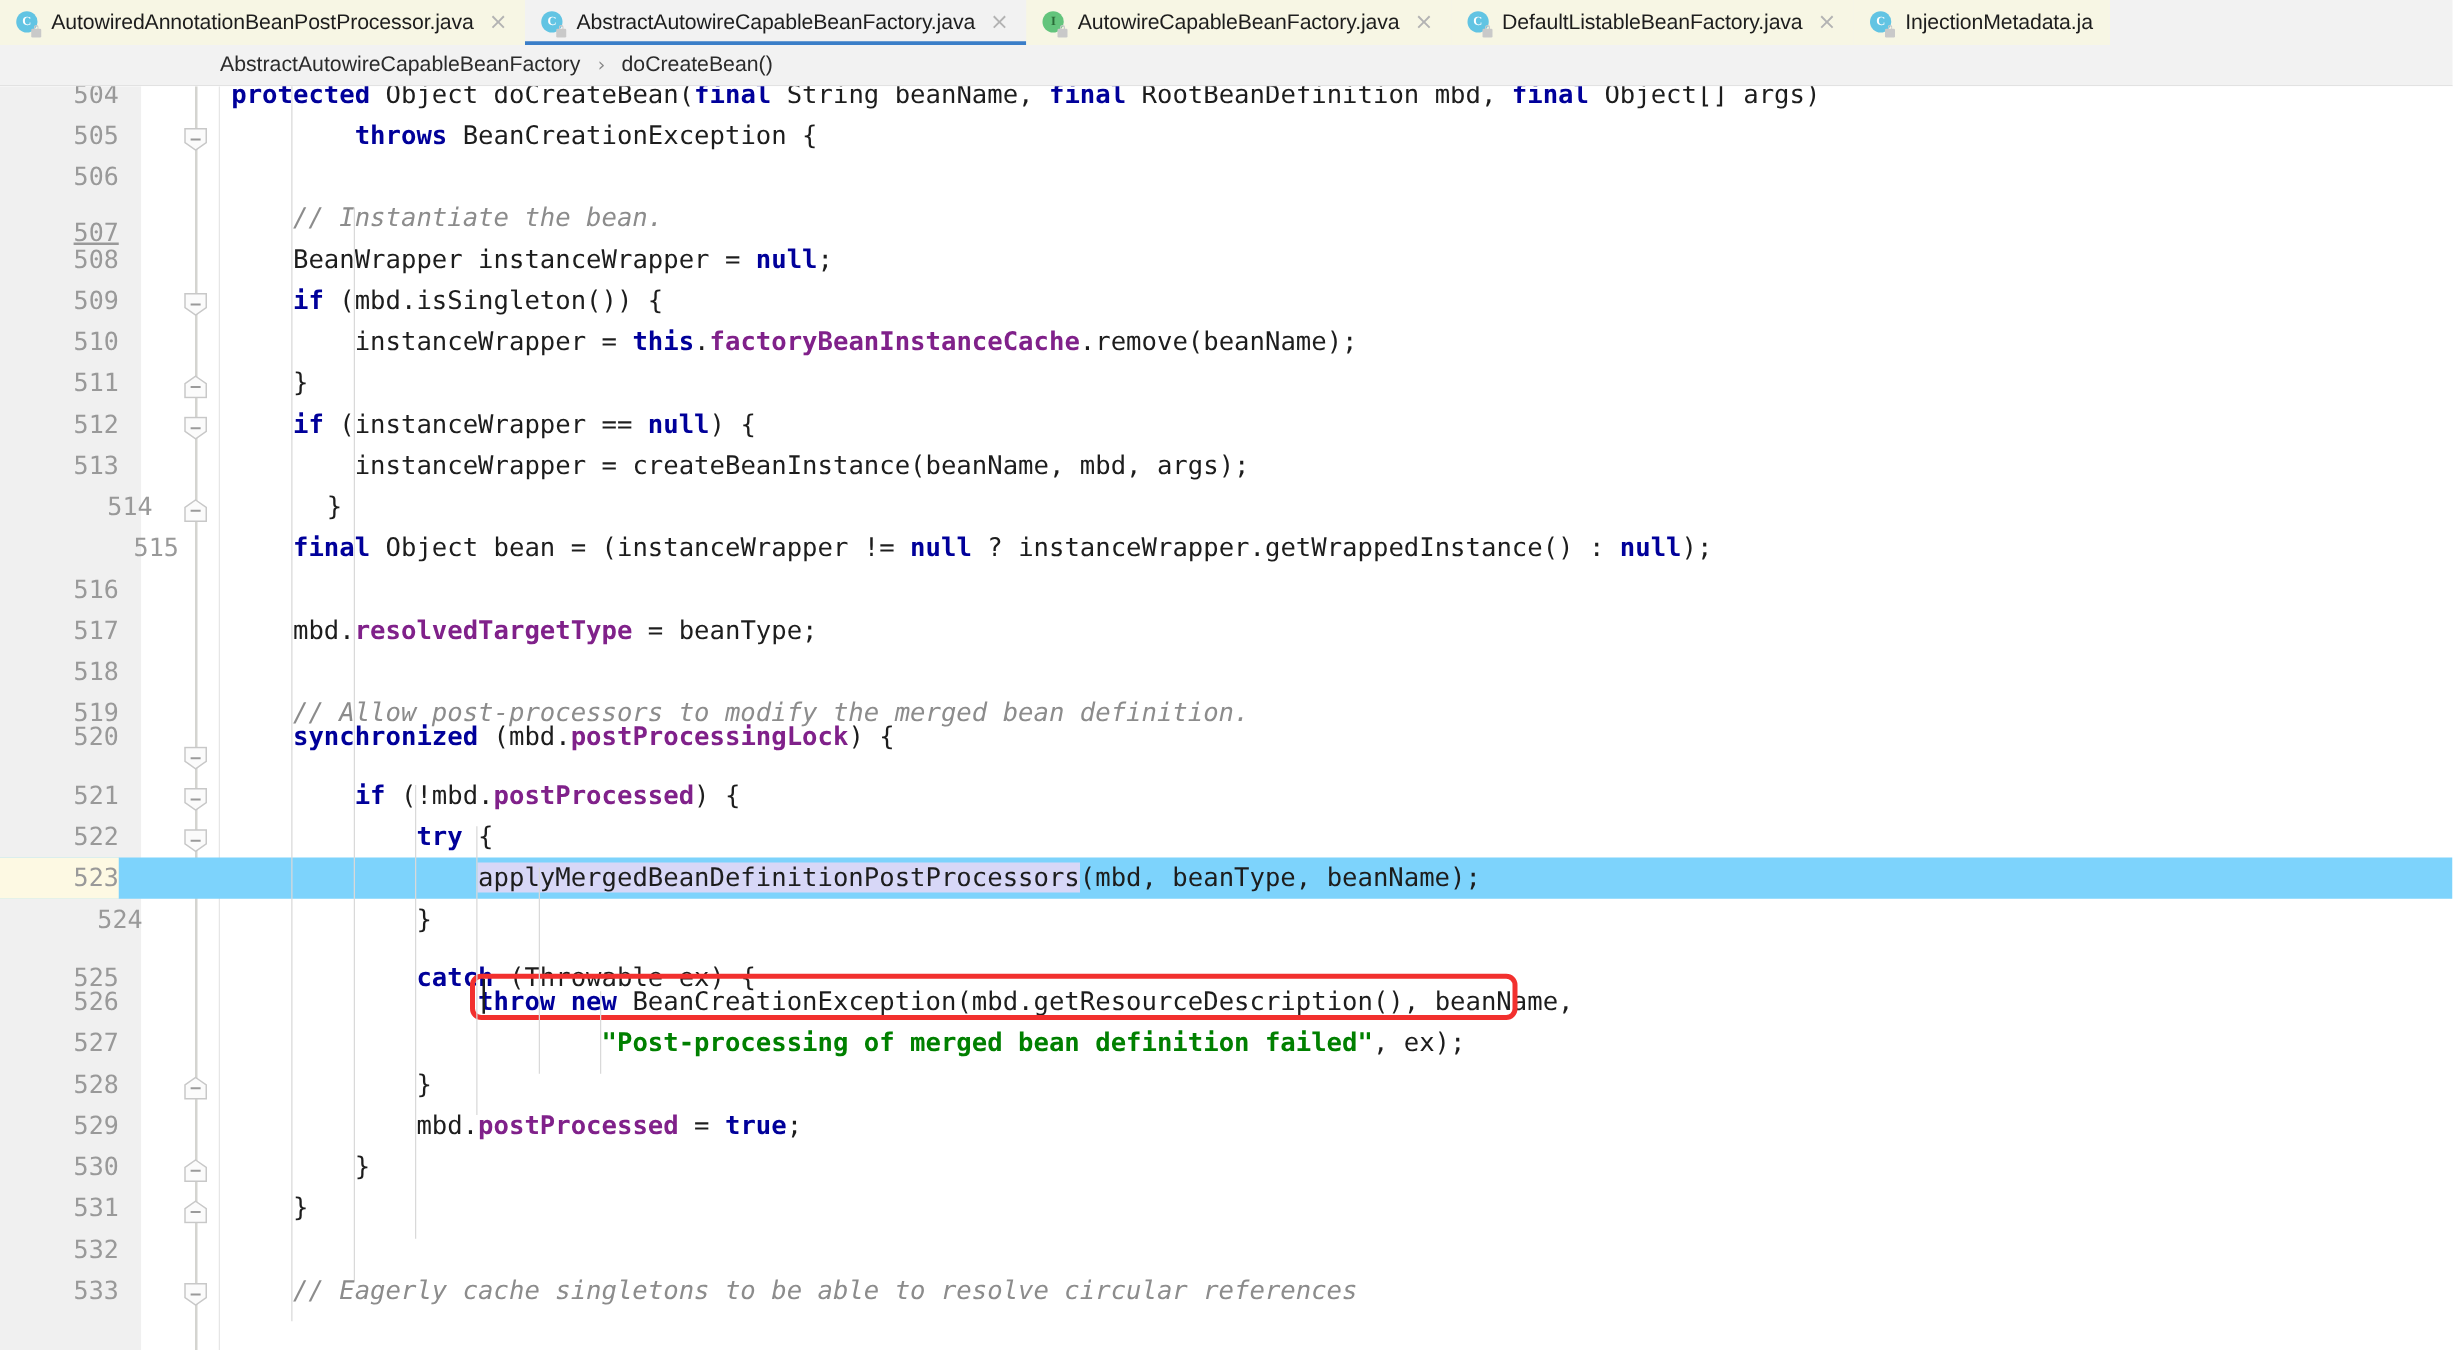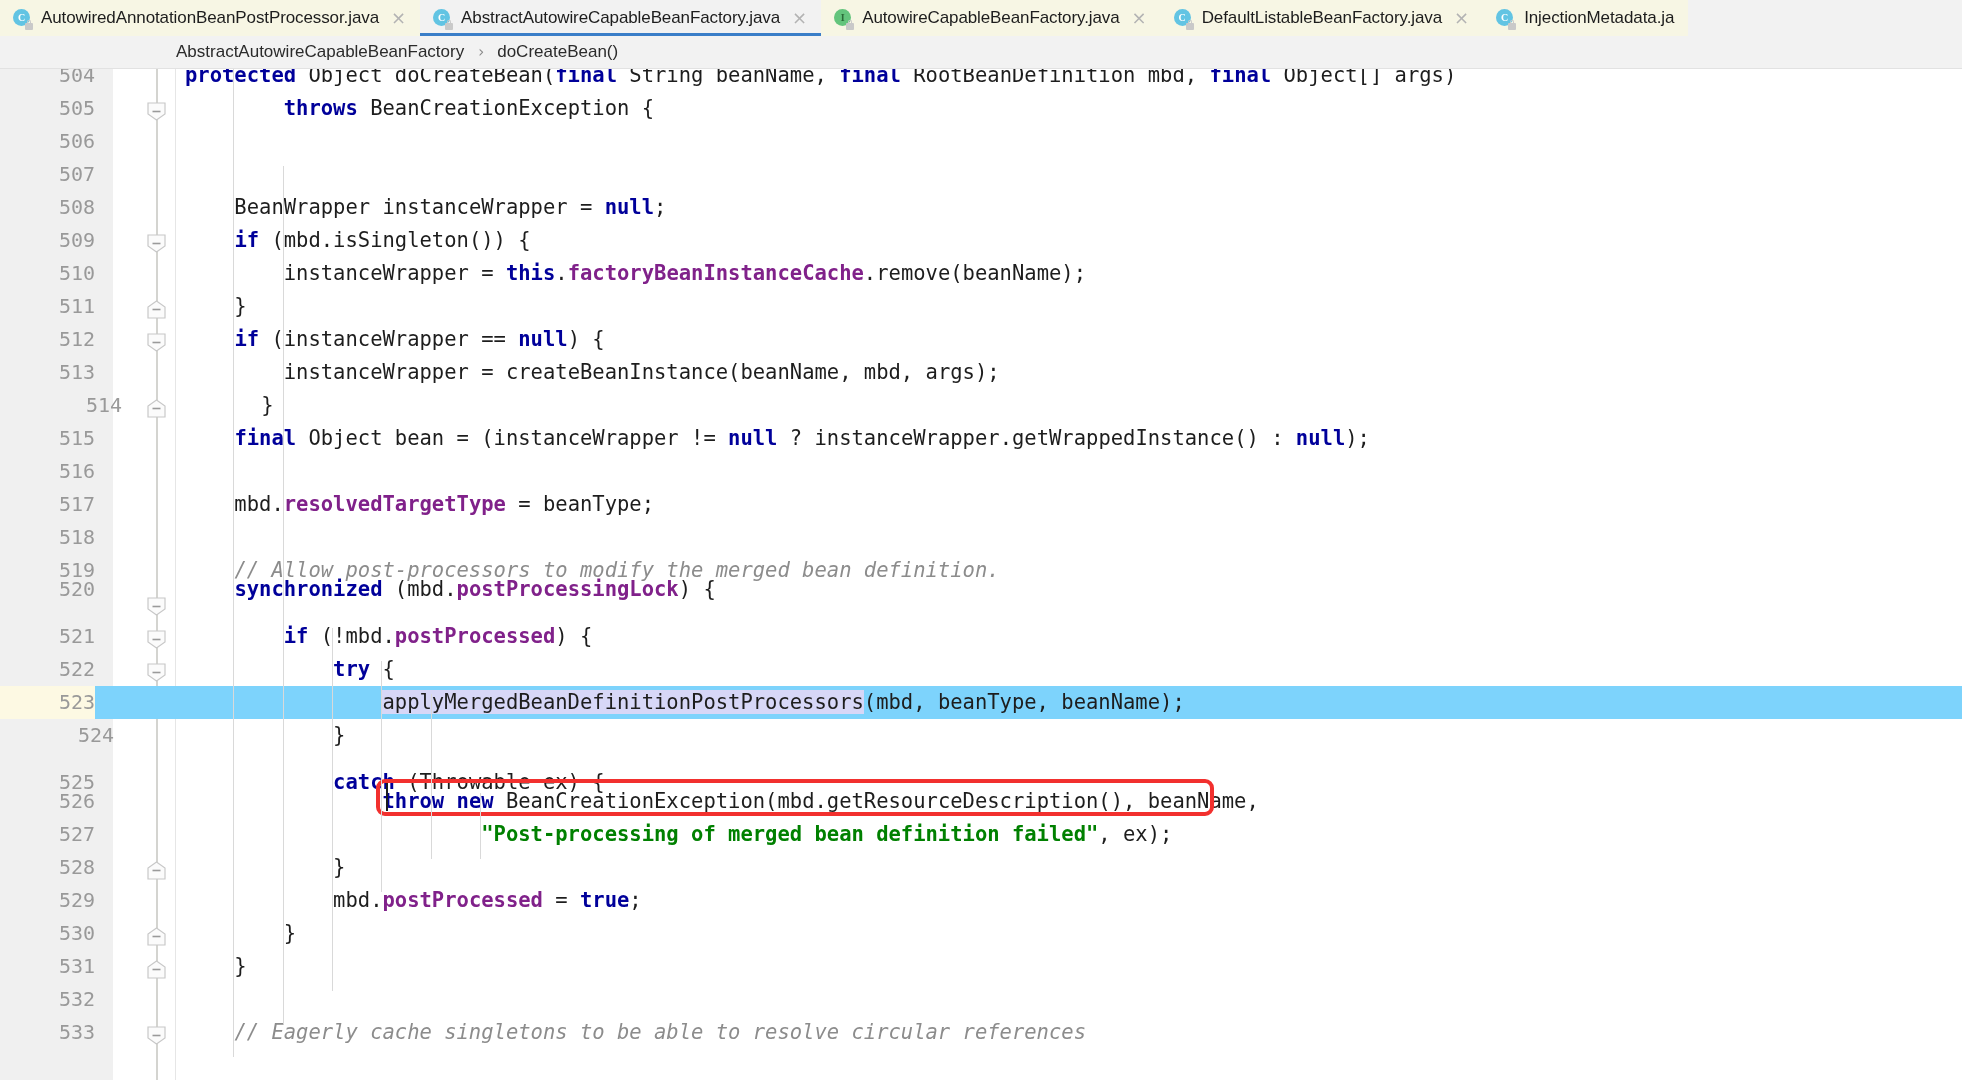--- a/index.html
+++ b/index.html
@@ -260,21 +260,22 @@
       </div>
       <div class="row" style="top: 23px;">
         <div class="ln" style="top: 0px;">505</div>
         <div class="code">        <span class="kw">throws</span> BeanCreationException {</div>
       </div>
       <div class="row" style="top: 56px;">
         <div class="ln" style="top: 0px;">506</div>
         <div class="code"></div>
       </div>
       <div class="row" style="top: 89px;">
-        <div class="ln" style="top: 0px;">507</div>
+        <div class="ln" style="top: 12px; text-decoration: underline;">507</div>
+        <div class="code"><span class="ws">    </span><span class="cmt">// Instantiate the bean.</span></div>
       </div>
       <div class="row" style="top: 122px;">
         <div class="ln" style="top: 0px;">508</div>
         <div class="code">    BeanWrapper <span class="lv">instanceWrapper</span> = <span class="kw">null</span>;</div>
       </div>
       <div class="row" style="top: 155px;">
         <div class="ln" style="top: 0px;">509</div>
         <div class="code">    <span class="kw">if</span> (mbd.isSingleton()) {</div>
       </div>
       <div class="row" style="top: 188px;">
@@ -291,21 +292,21 @@
       </div>
       <div class="row" style="top: 287px;">
         <div class="ln" style="top: 0px;">513</div>
         <div class="code">        <span class="lv">instanceWrapper</span> = createBeanInstance(beanName, mbd, args);</div>
       </div>
       <div class="row" style="top: 320px; margin-left: 27px;">
         <div class="ln" style="top: 0px;">514</div>
         <div class="code">    }</div>
       </div>
       <div class="row" style="top: 353px;">
-        <div class="ln" style="top: 0px;">515</div>
+        <div class="ln" style="top: 0px; padding-left: 48px;">515</div>
         <div class="code">    <span class="kw">final</span> Object bean = (<span class="lv">instanceWrapper</span> != <span class="kw">null</span> ? <span class="lv">instanceWrapper</span>.getWrappedInstance() : <span class="kw">null</span>);</div>
       </div>
       <div class="row" style="top: 386px;">
         <div class="ln" style="top: 0px;">516</div>
       </div>
       <div class="row" style="top: 419px;">
         <div class="ln" style="top: 0px;">517</div>
         <div class="code">    mbd.<span class="fld">resolvedTargetType</span> = beanType;</div>
       </div>
       <div class="row" style="top: 452px;">

